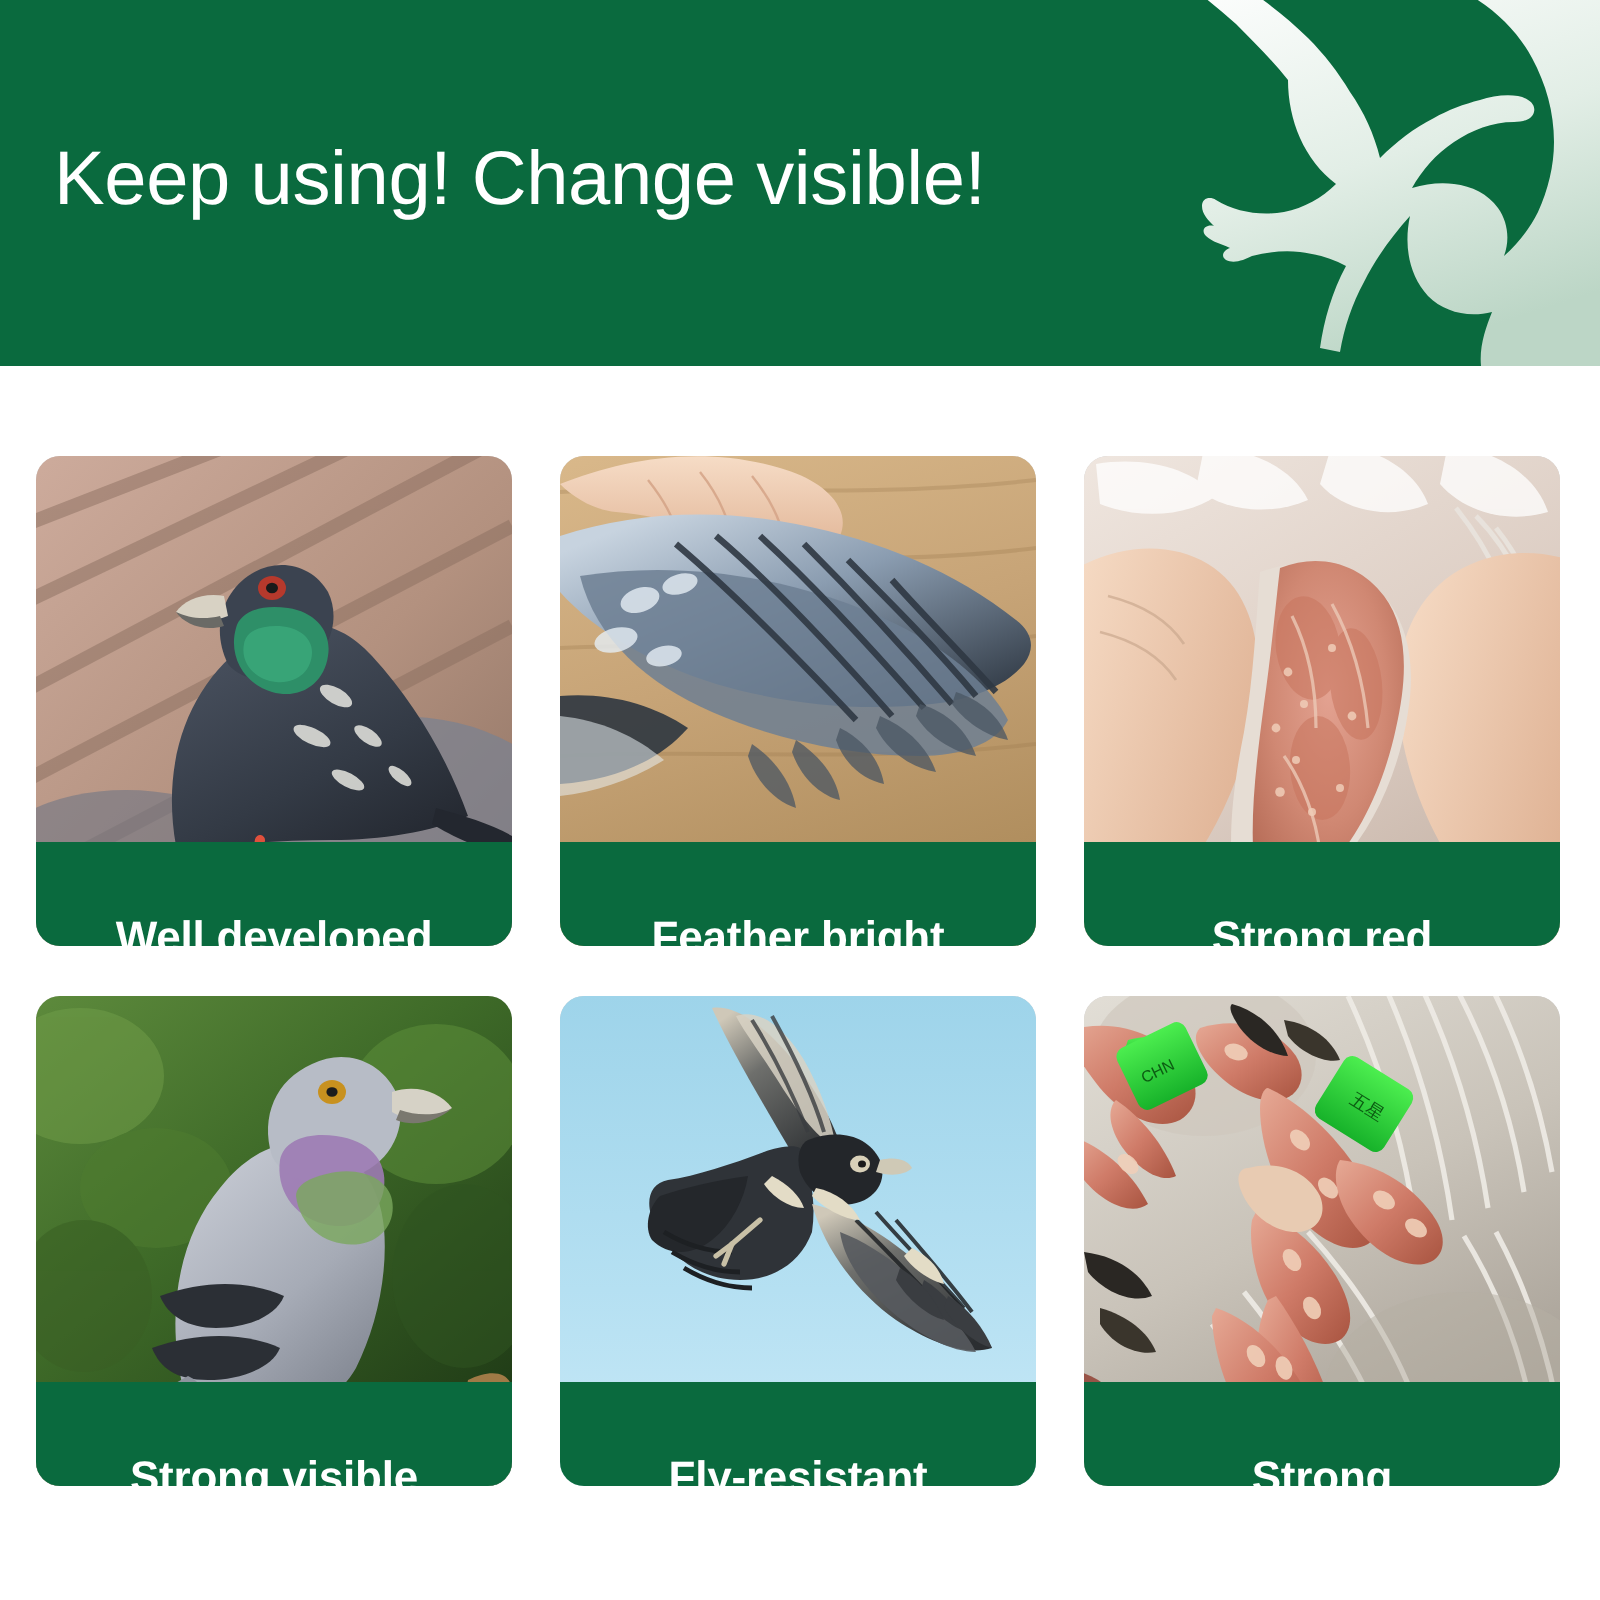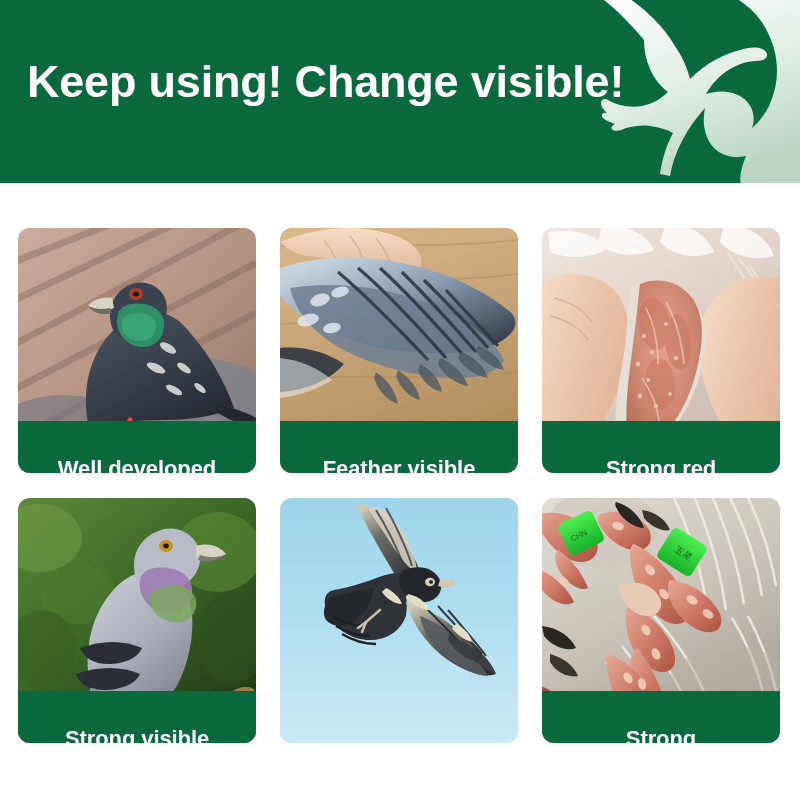--- a/index.html
+++ b/index.html
@@ -21,23 +21,23 @@
     left: 0;
     top: 0;
     width: 800px;
     height: 183px;
     background: #0a6a3e;
     overflow: hidden;
   }
   .banner-title {
     position: absolute;
     left: 27px;
-    top: 56px;
-    font-size: 45px;
-    font-weight: bold;
+    top: 69px;
+    font-size: 38px;
+    font-weight: normal;
     color: #ffffff;
     letter-spacing: -0.2px;
     white-space: nowrap;
   }
   .banner-bird {
     position: absolute;
     right: -4px;
     top: -6px;
     width: 248px;
     height: 196px;
@@ -267,21 +267,21 @@
           <ellipse cx="40" cy="72" rx="10" ry="6" transform="rotate(-18 40 72)"></ellipse>
           <ellipse cx="60" cy="64" rx="9" ry="5" transform="rotate(-16 60 64)"></ellipse>
           <ellipse cx="28" cy="92" rx="11" ry="6" transform="rotate(-14 28 92)"></ellipse>
           <ellipse cx="52" cy="100" rx="9" ry="5" transform="rotate(-12 52 100)"></ellipse>
         </g>
         <path d="M0 120 C24 118 46 124 64 136 C50 152 28 162 0 164 Z" fill="#2d3640" opacity="0.9"></path>
         <path d="M0 130 C20 132 38 140 52 152 C36 162 18 168 0 170 Z" fill="#e8eef3" opacity="0.55"></path>
       </svg>
     </div>
     <div class="card-label">
-      <span class="card-label-text">Feather visible</span>
+      <span class="card-label-text">Feather bright</span>
     </div>
   </div>
 
   <div class="card">
     <div class="card-photo">
       <svg viewBox="0 0 238 245" xmlns="http://www.w3.org/2000/svg">
         <defs>
           <linearGradient id="c3bg" x1="0" y1="0" x2="0.6" y2="1">
             <stop offset="0%" stop-color="#efe6df"></stop>
               <stop offset="60%" stop-color="#ddcec4"></stop>
@@ -451,20 +451,23 @@
           <path d="M128 96 C138 98 146 104 150 112 C142 112 132 106 126 100 Z"></path>
           <path d="M176 126 C184 130 190 136 192 144 C184 142 176 136 172 130 Z"></path>
           <path d="M106 90 C114 94 120 100 122 106 C114 106 106 100 102 94 Z"></path>
         </g>
         <g stroke="#c8c0a6" stroke-width="2.6" fill="none" stroke-linecap="round">
           <path d="M100 112 L86 124"></path>
             <path d="M86 124 L78 130"></path>
             <path d="M86 124 L82 134"></path>
         </g>
       </svg>
+    </div>
+    <div class="card-label">
+      <span class="card-label-text">Fly-resistant</span>
     </div>
   </div>
 
   <div class="card">
     <div class="card-photo">
       <svg viewBox="0 0 238 245" xmlns="http://www.w3.org/2000/svg">
         <defs>
           <linearGradient id="c6bg" x1="0" y1="0" x2="0.5" y2="1">
             <stop offset="0%" stop-color="#e2ded6"></stop>
               <stop offset="55%" stop-color="#c9c3b9"></stop>

